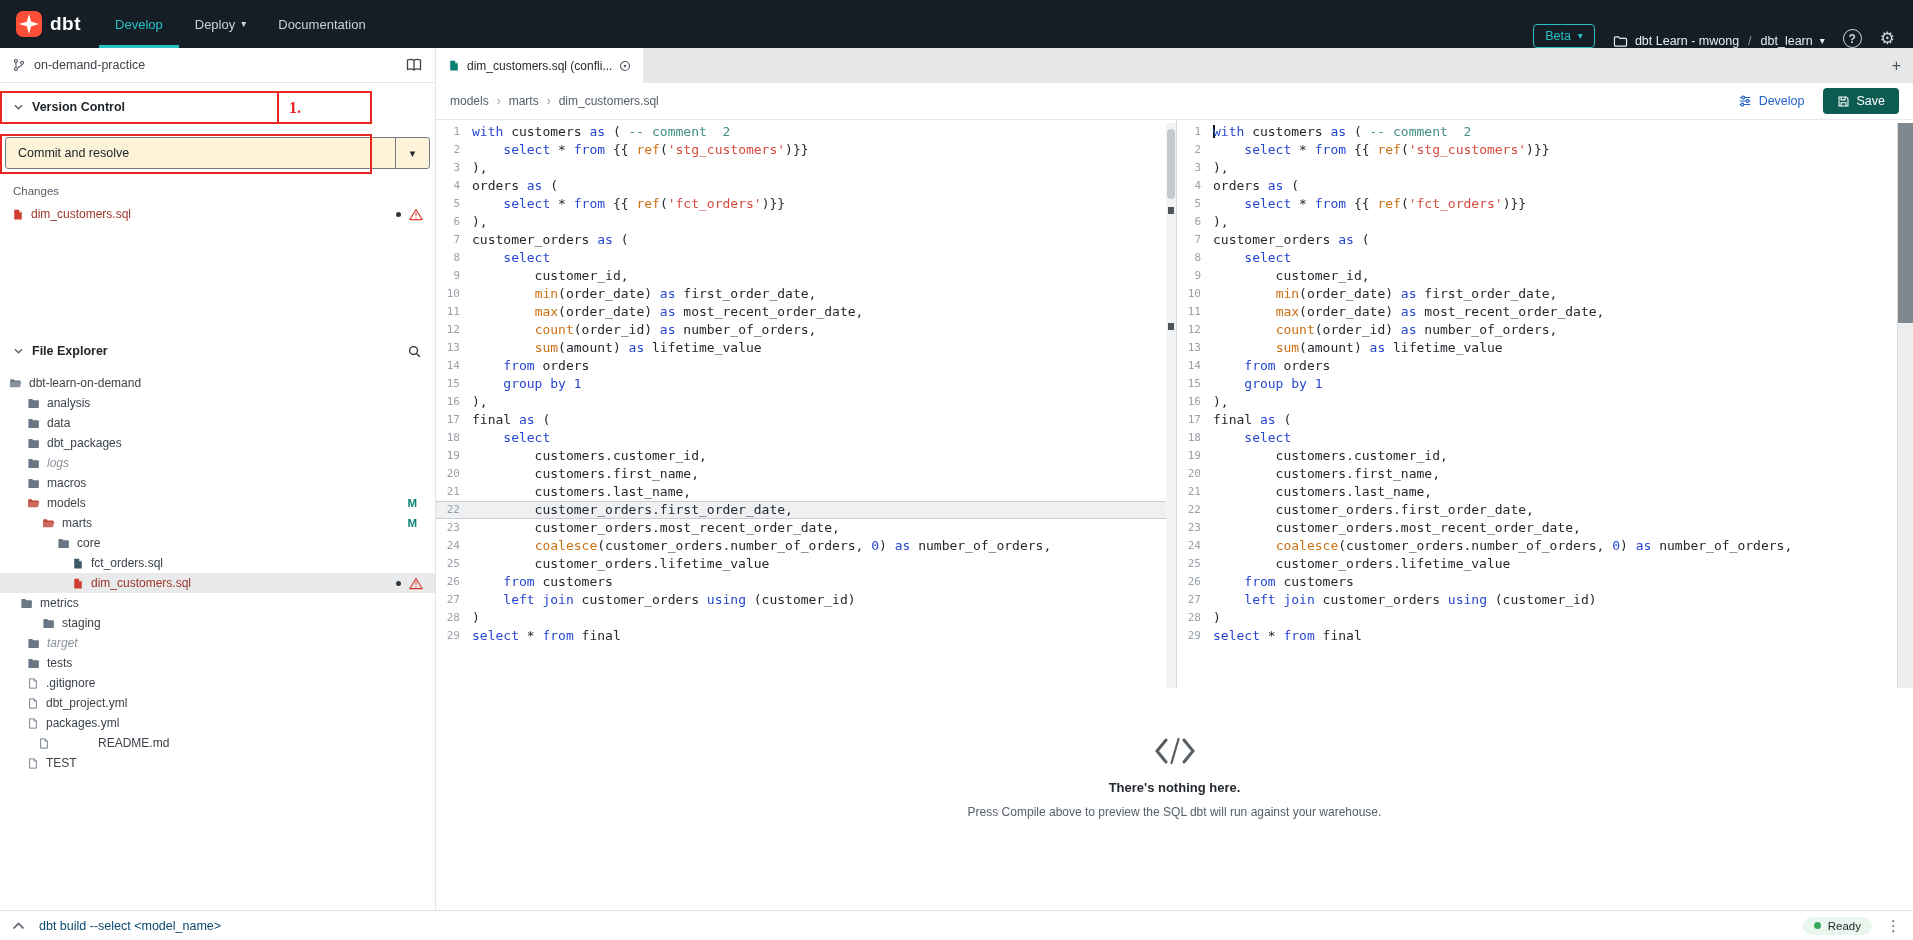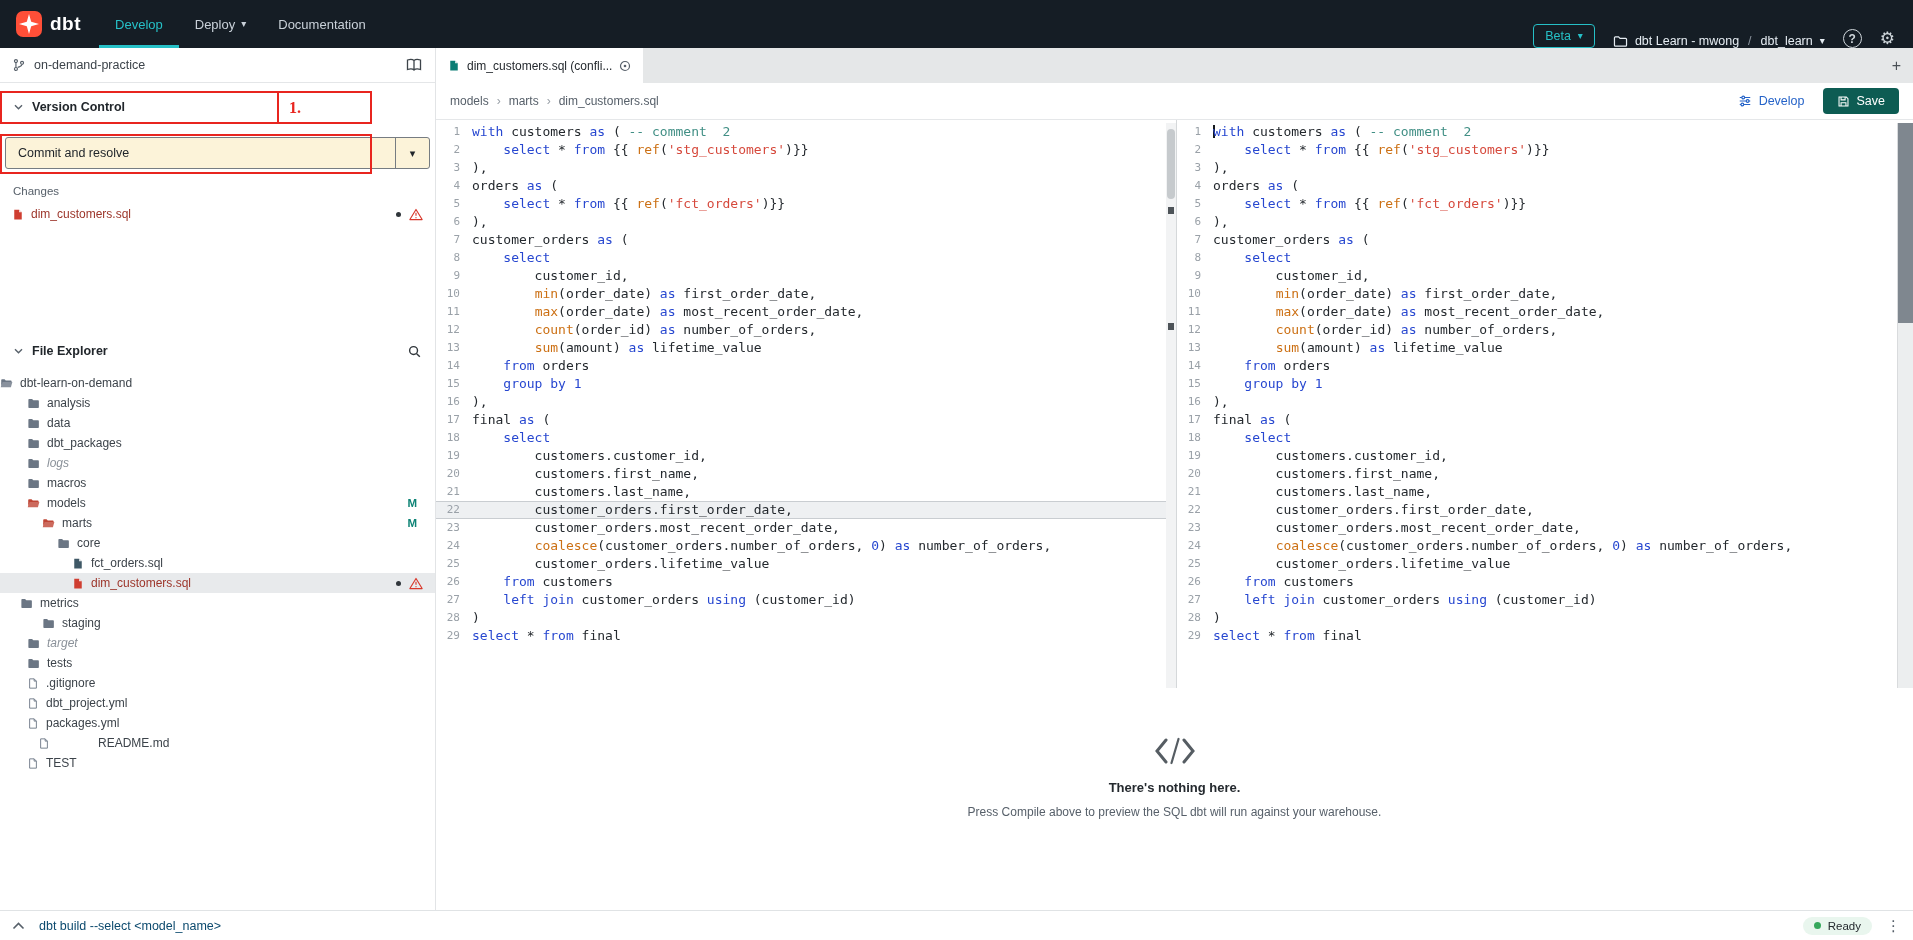--- a/index.html
+++ b/index.html
@@ -227,21 +227,21 @@
         <span class="grow"></span>
         <span>
           <svg width="15" height="15" viewBox="0 0 16 16" fill="none" stroke="#30363b" stroke-width="1.5">
               <circle cx="7" cy="7" r="4.2"></circle>
               <path d="m10.3 10.3 3.4 3.4"></path>
             </svg>
         </span>
       </div>
 
       <div class="tree">
-          <div class="tree-row" style="padding-left: 0;">
+          <div class="tree-row" style="padding-left: 9px;">
             <span class="tico">
               <svg width="13" height="13" viewBox="0 0 16 16">
                 <path fill="currentColor" d="M1.5 3.8c0-.6.4-1 1-1h3.1l1.5 1.5h6.2c.6 0 1 .4 1 1v1H3.3L1.5 11z"></path>
                 <path fill="currentColor" opacity=".8" d="M2.6 6.3h12.6l-1.8 6.2H.9z"></path>
               </svg>
             </span>
             <span>dbt-learn-on-demand</span>
           </div>
           <div class="tree-row" style="padding-left: 27px;">
             <span class="tico">

